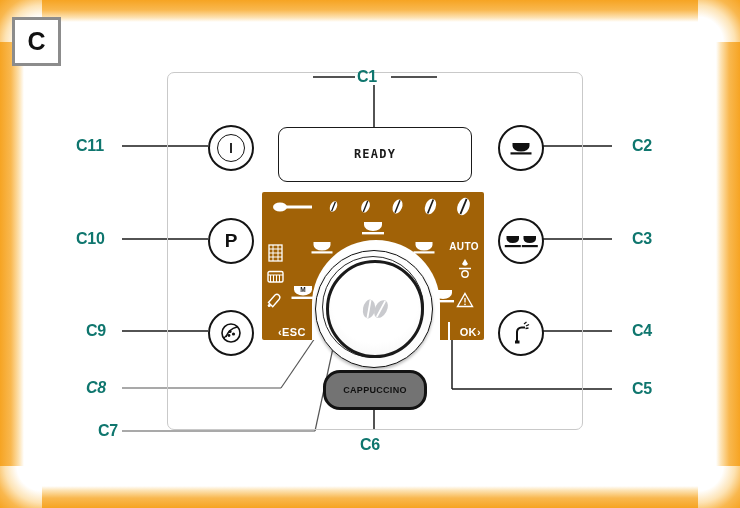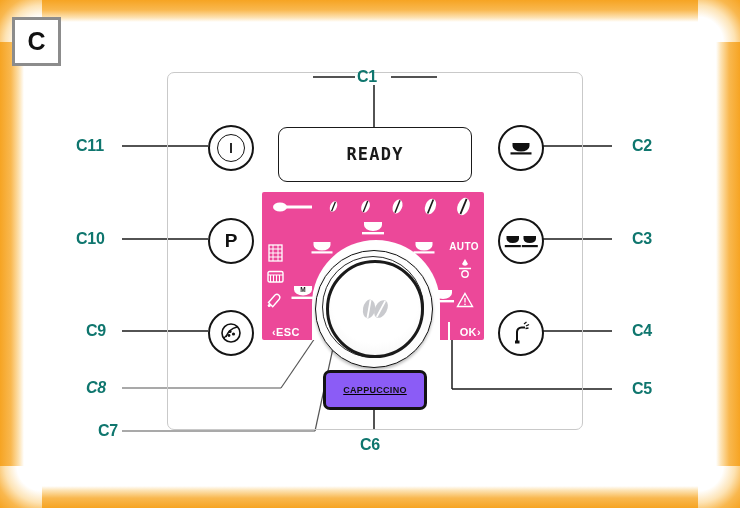--- a/index.html
+++ b/index.html
@@ -42,44 +42,44 @@
   }
 
   
   .lcd{
     position:absolute;left:278px;top:127px;width:192px;height:53px;
     border:1.6px solid #1a1a1a;border-radius:9px;background:#fff;
     display:flex;flex-direction:column;align-items:center;justify-content:center;
   }
   .lcd-line{
     font-family:"DejaVu Sans Mono", monospace;
-    font-size:17px;font-weight:bold;color:#1a1a1a;
+    font-size:12px;font-weight:bold;color:#1a1a1a;
     letter-spacing:1.2px;line-height:19px;
   }
 
   
   .panel{
     position:absolute;left:262px;top:192px;width:222px;height:148px;
-    background:#ec4899;border-radius:2px;overflow:hidden;
+    background:#a16207;border-radius:2px;overflow:hidden;
   }
   
   .panel-knob-cut{
     position:absolute;left:50px;top:48px;width:128px;height:120px;
     background:#fff;border-radius:64px 64px 0 0;
   }
 
   
   .bean-row{position:absolute;left:10px;top:6px;width:202px;height:18px;}
   .grinder-ic{position:absolute;left:0;top:3px;}
   .bean{position:absolute;top:2px;}
 
   
   .p-ic{position:absolute;}
   .p-txt{position:absolute;color:#fff;font-size:9px;font-weight:bold;letter-spacing:.4px;}
-  .esc-txt{left:10px;bottom:2px;font-size:11px;}
+  .esc-txt{left:16px;bottom:2px;font-size:11px;}
   .ok-txt{right:3px;bottom:2px;font-size:11px;text-align:right;}
   .auto-txt{right:5px;top:49px;font-size:10px;}
   .ok-divider{position:absolute;right:34px;bottom:0px;width:1.6px;height:18px;background:#fff;}
 
   
   .knob-wrap{position:absolute;left:315px;top:250px;width:116px;height:116px;}
   .knob-outer{
     position:absolute;left:0;top:0;width:116px;height:116px;border-radius:50%;
     background:#fdfdfd;border:1.6px solid #111;
     box-shadow:0 2px 3px rgba(0,0,0,.25);
@@ -106,22 +106,22 @@
   .rbtn.sz42{width:42px;height:42px;}
   .rbtn-inner-ring{
     position:absolute;width:26px;height:26px;border-radius:50%;
     border:1.6px solid #141414;
   }
   .btn-label{font-size:19px;font-weight:bold;color:#111;}
 
   
   .cappuccino{
     position:absolute;left:323px;top:370px;width:98px;height:34px;
-    border:3.2px solid #131313;border-radius:7px;background:#8b5cf6;
-    display:flex;align-items:center;justify-content:center;text-decoration:underline;
+    border:3.2px solid #131313;border-radius:17px;background:#737373;
+    display:flex;align-items:center;justify-content:center;
   }
   .cappuccino span{
     font-size:9px;font-weight:bold;color:#111;letter-spacing:.3px;
   }
 
   
   .callout{
     position:absolute;font-size:16px;font-weight:bold;color:#0f766e;
     letter-spacing:-.2px;white-space:nowrap;
   }

